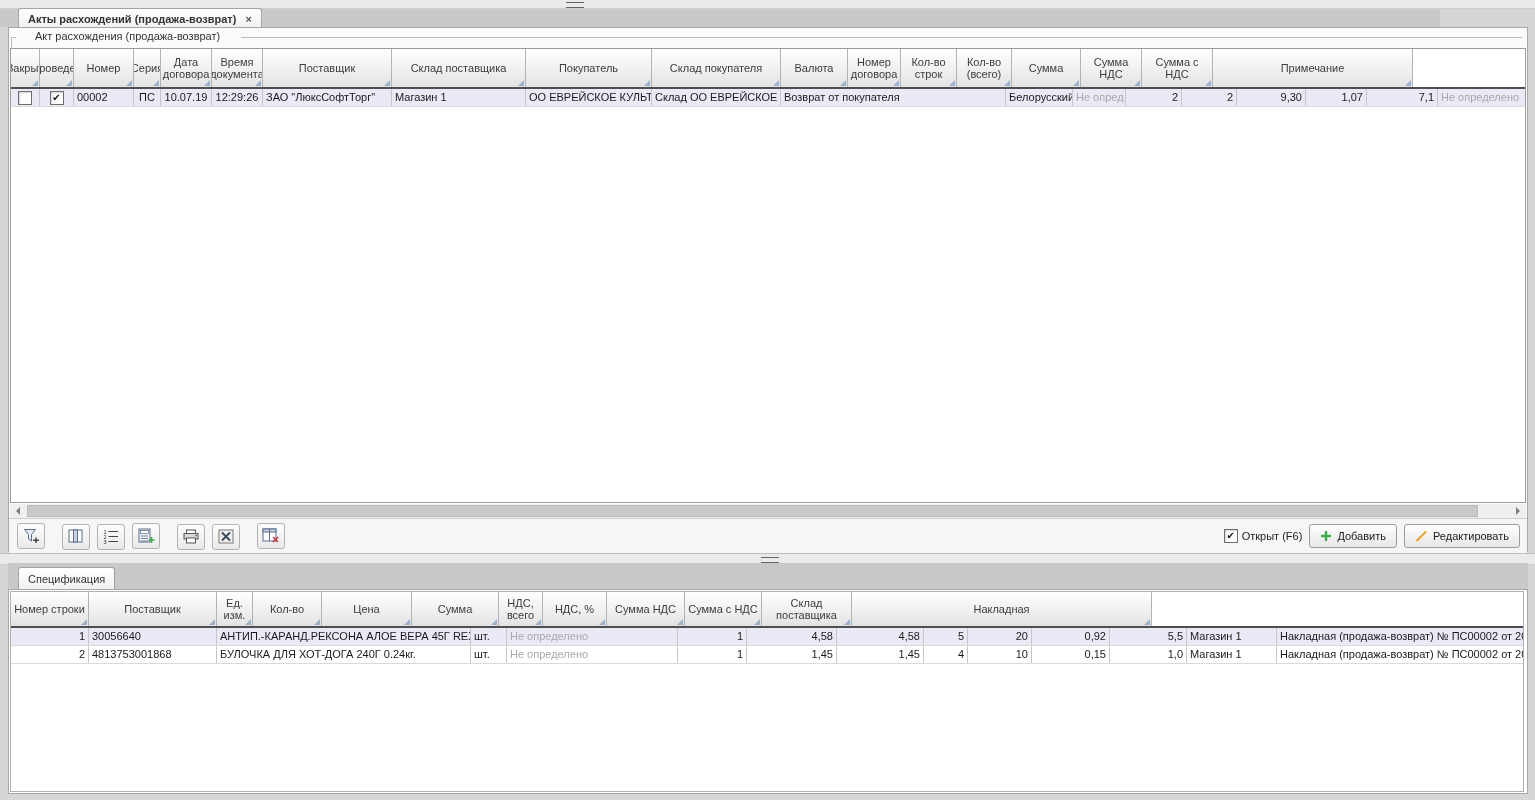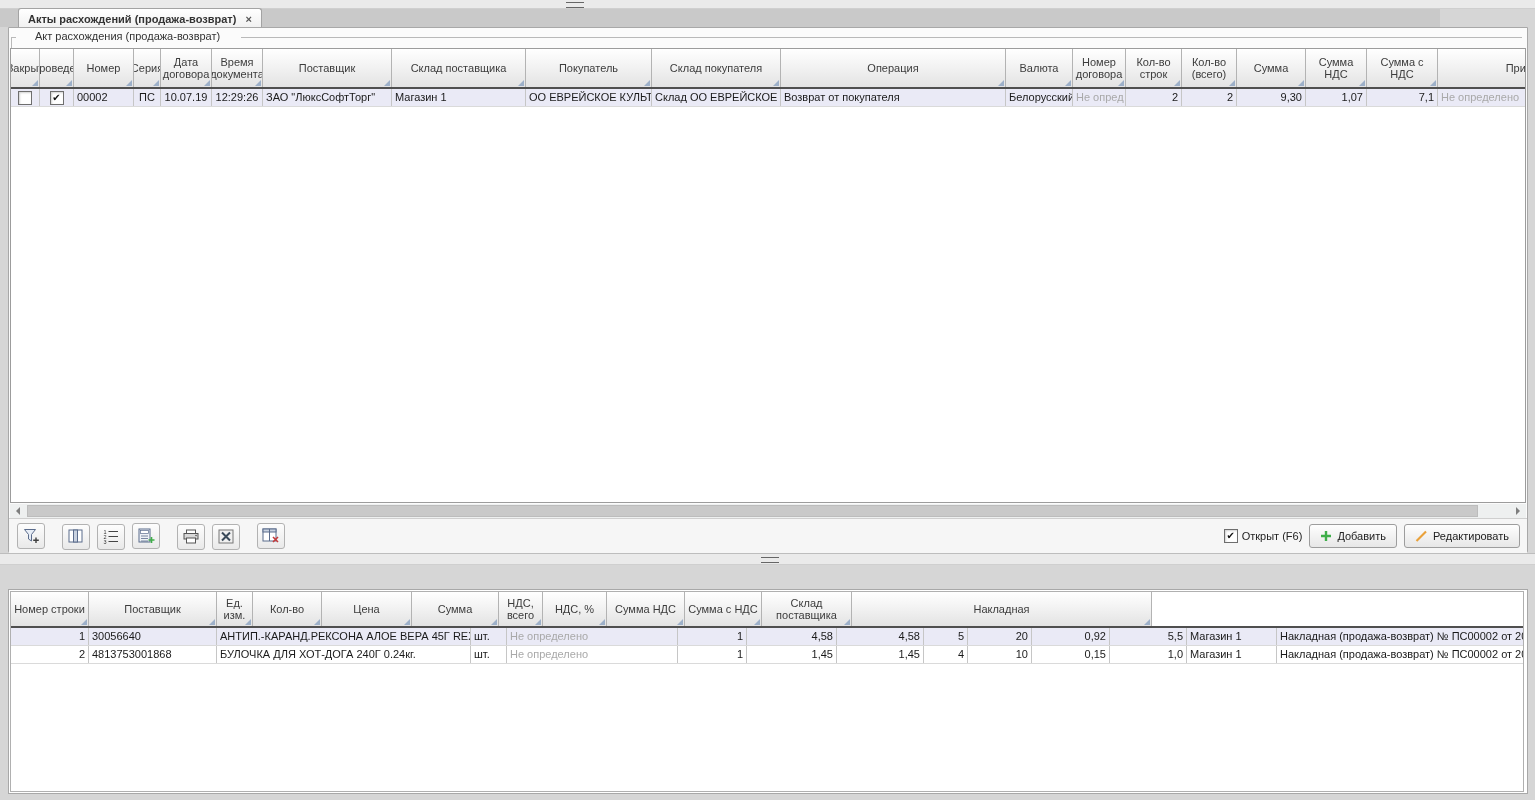--- a/index.html
+++ b/index.html
@@ -148,23 +148,20 @@
           <span>Поставщик</span>
         </div>
       <div class="th tc7">
           <span>Склад поставщика</span>
         </div>
       <div class="th tc8">
           <span>Покупатель</span>
         </div>
       <div class="th tc9">
           <span>Склад покупателя</span>
-        </div>
-      <div class="th tc10">
-          <span>Операция</span>
         </div>
       <div class="th tc11">
           <span>Валюта</span>
         </div>
       <div class="th tc12">
           <span>Номер договора</span>
         </div>
       <div class="th tc13">
           <span>Кол-во строк</span>
         </div>
@@ -292,20 +289,25 @@
       </span>
     </div>
   </div>
 </div>
 
 <div id="mid-split" class="abs split">
   <div class="grip"></div>
 </div>
 
 <div id="bottom-panel" class="abs">
+  <div id="spec-tabstrip">
+    <div id="spec-tab" class="tab">
+      <span>Спецификация</span>
+    </div>
+  </div>
   <div id="spec-content">
     <div id="spec-gridframe" class="gridframe">
       <div class="hrow">
         <div class="th sh sc0">
             <span>Номер строки</span>
           </div>
         <div class="th sh sc1">
             <span>Поставщик</span>
           </div>
         <div class="th sh sc3">

